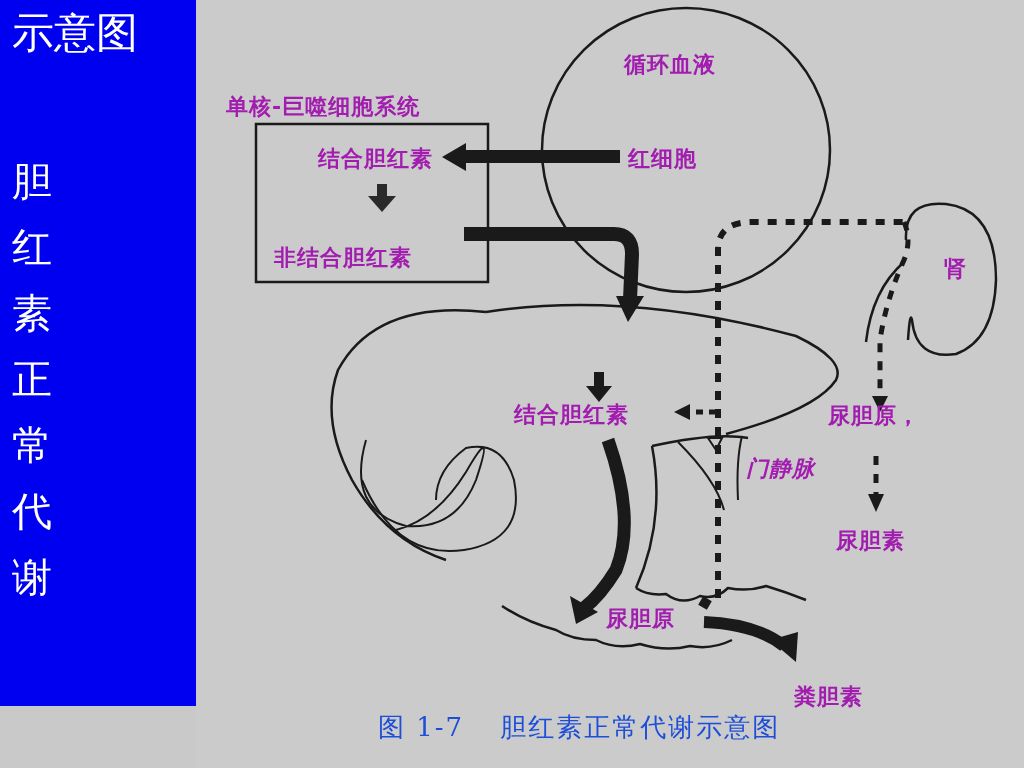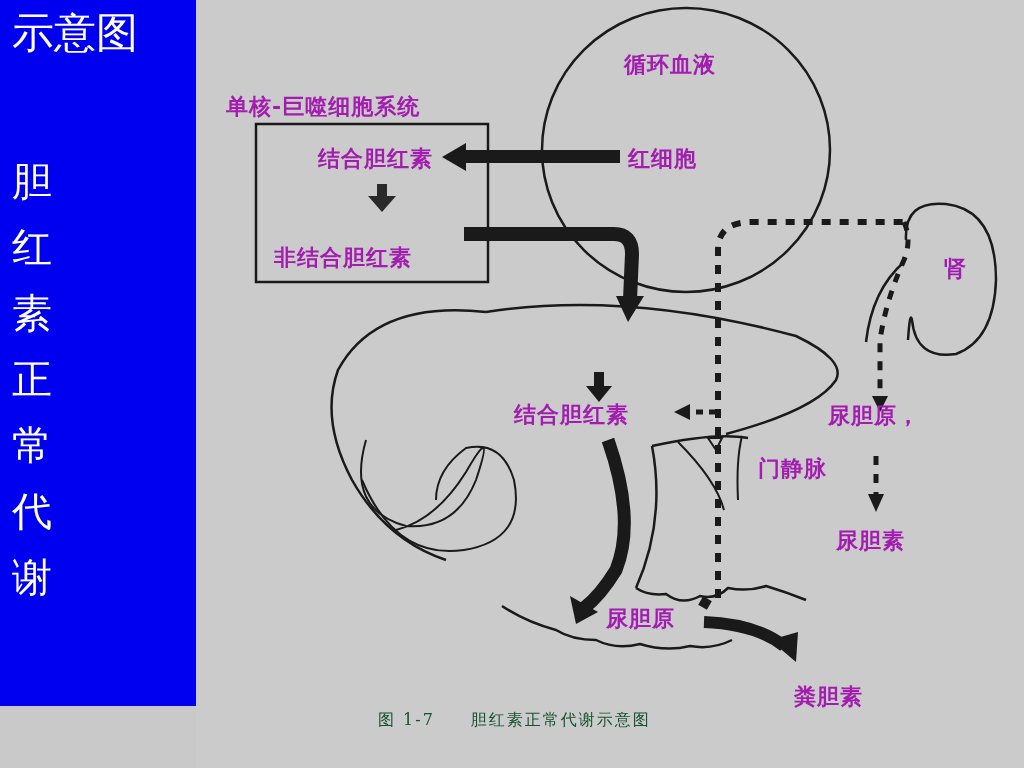--- a/index.html
+++ b/index.html
@@ -29,21 +29,21 @@
       background: #cbcbcb;
     }
     .figure svg { position: absolute; left: 0; top: 0; }
     .lbl {
       position: absolute; color: #a21caf; font-size: 22px; font-weight: bold;
       white-space: nowrap; letter-spacing: 1px;
       font-family: "DejaVu Sans", "Liberation Sans", sans-serif;
     }
     .caption {
       position: absolute; left: 182px; top: 710px;
-      color: #14532d; font-size: 16px; white-space: nowrap; letter-spacing: 2px;
+      color: #1d4ed8; font-size: 26px; white-space: nowrap; letter-spacing: 2px;
       font-family: "DejaVu Serif", "Liberation Serif", serif;
     }
     .caption .num { margin-right: 36px; }
   </style>
 </head>
 <body>
 
 <div class="left-panel">
   <div class="slide-title">示意图</div>
   <div class="vertical-title">
@@ -116,21 +116,21 @@
   </svg>
 
   <div class="lbl" style="left:30px;top:92px;text-align:center;">单核-巨噬细胞系统</div>
   <div class="lbl" style="left:122px;top:144px;">结合胆红素</div>
   <div class="lbl" style="left:78px;top:222px;margin-top:21px;">非结合胆红素</div>
   <div class="lbl" style="left:428px;top:50px;">循环血液</div>
   <div class="lbl" style="left:432px;top:144px;">红细胞</div>
   <div class="lbl" style="left:318px;top:400px;font-family:Liberation Mono, monospace;">结合胆红素</div>
   <div class="lbl" style="left:748px;top:254px;">肾</div>
   <div class="lbl" style="left:632px;top:401px;">尿胆原，</div>
-  <div class="lbl" style="left:562px;top:454px;">门静脉</div>
+  <div class="lbl" style="left:550px;top:454px;font-style:italic;">门静脉</div>
   <div class="lbl" style="left:640px;top:526px;">尿胆素</div>
   <div class="lbl" style="left:410px;top:604px;">尿胆原</div>
   <div class="lbl" style="left:598px;top:638px;margin-top:44px;">粪胆素</div>
 
   <div class="caption">
     <span class="num">图 1-7</span><span>胆红素正常代谢示意图</span>
   </div>
 </div>
 
 </body></html>

